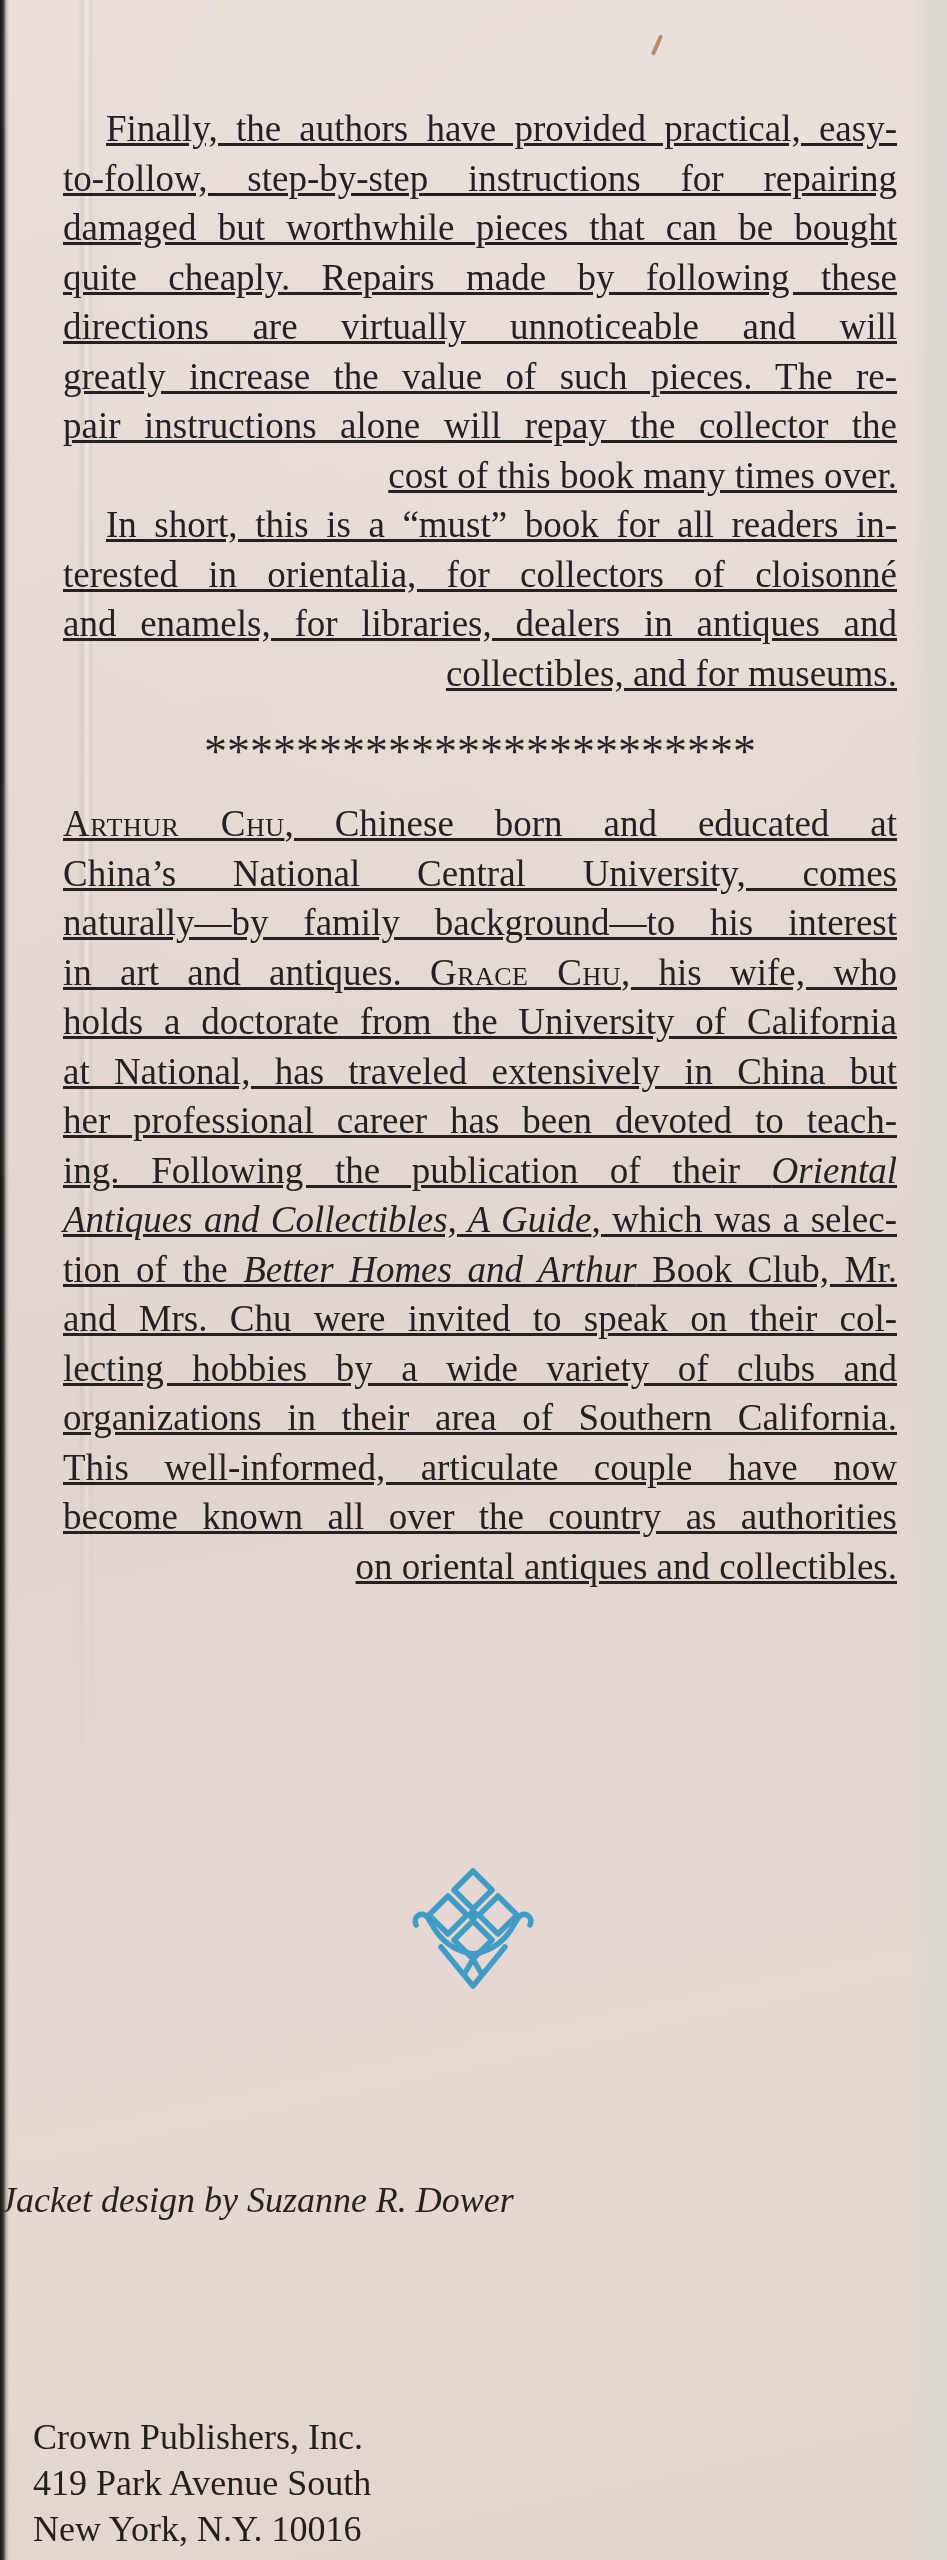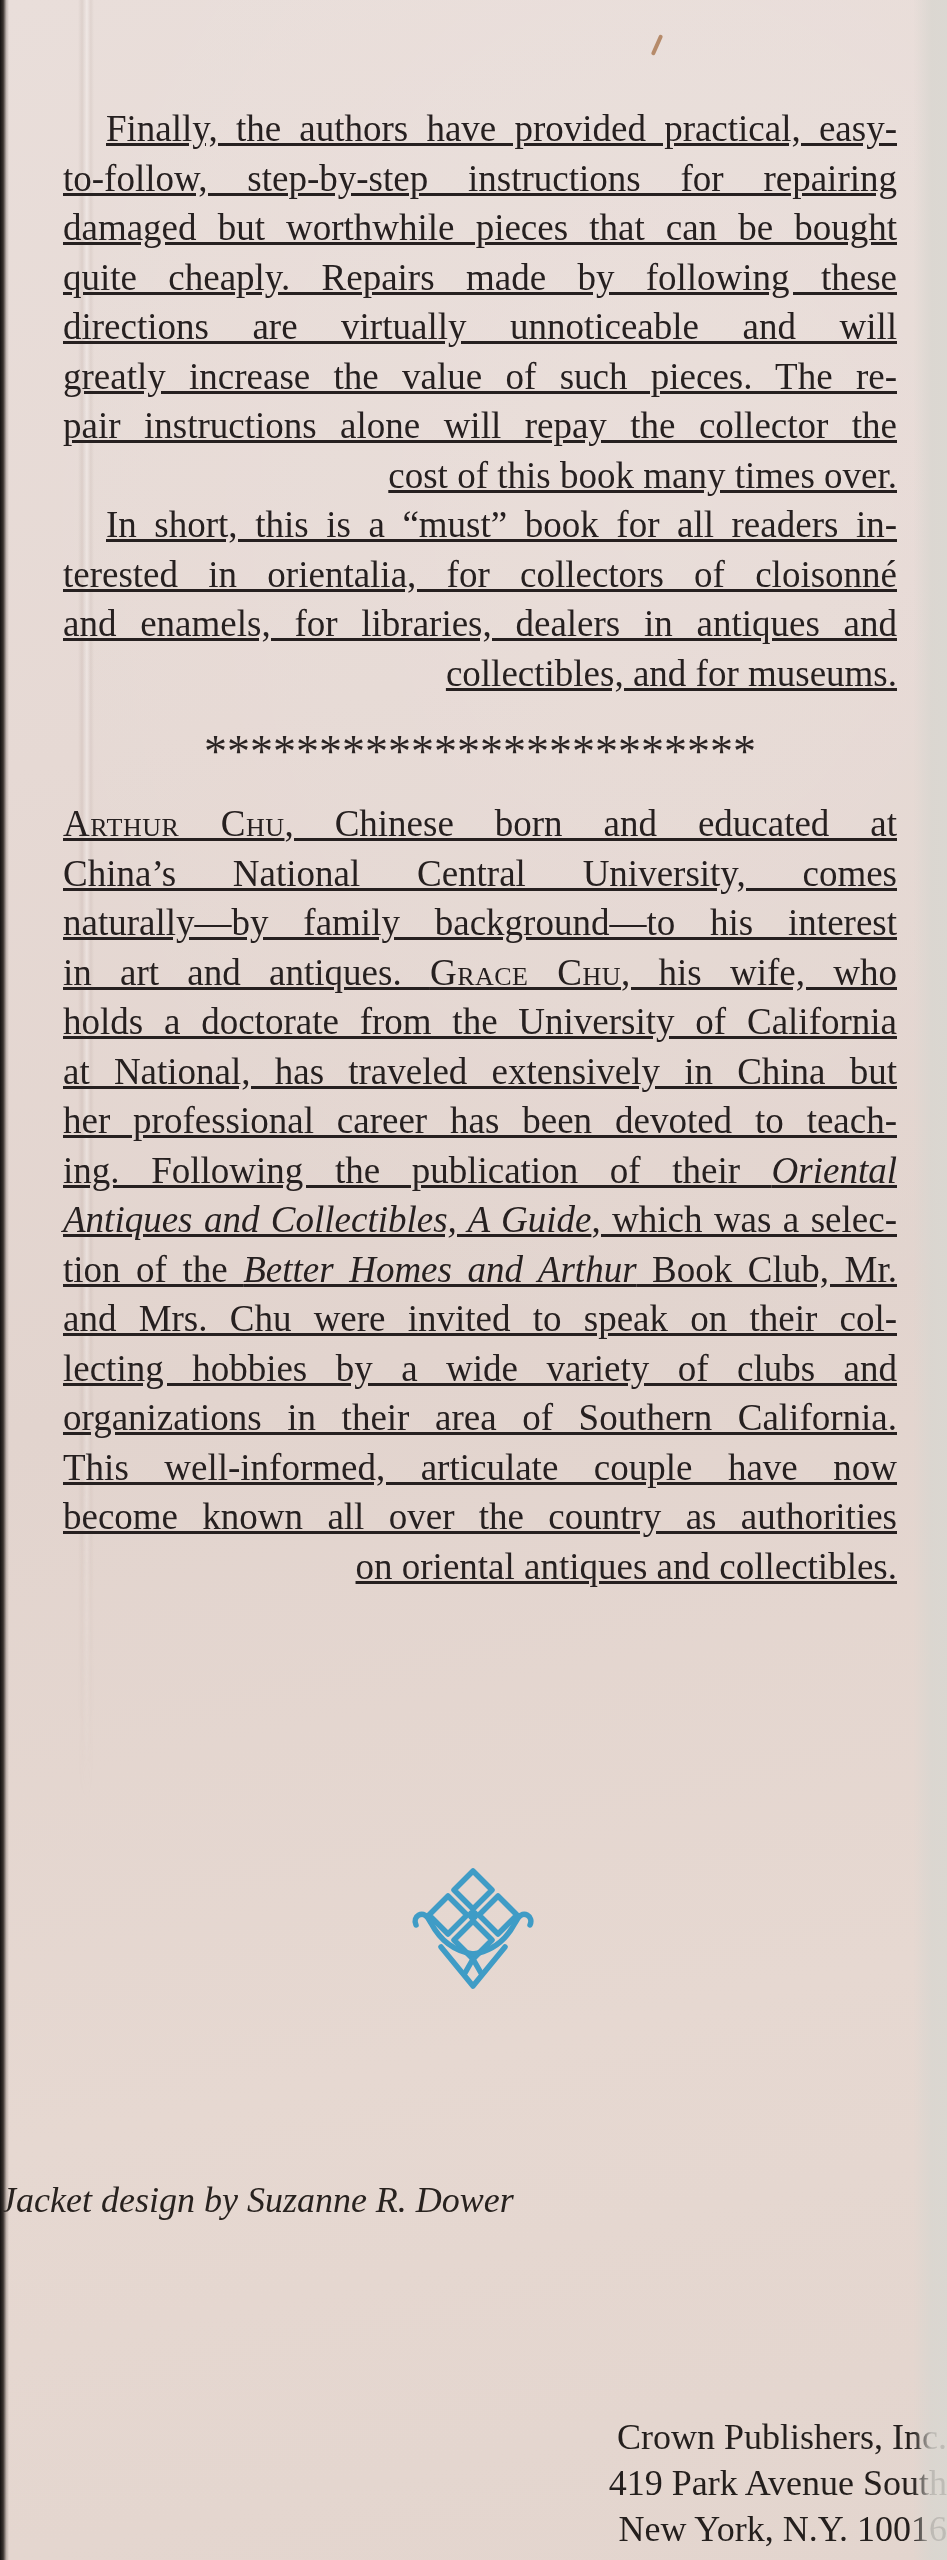--- a/index.html
+++ b/index.html
@@ -37,21 +37,21 @@
     letter-spacing:0px;overflow:hidden;color:#2a2423;}
 
   
   .logo{position:absolute;left:403px;top:1861px;width:140px;height:140px;}
   .logo svg{display:block;width:100%;height:100%;}
   .logo path{fill:none;stroke:var(--accent,#3f9cc6);stroke-width:5.5;stroke-linecap:round;stroke-linejoin:round;}
   .logo circle{fill:var(--accent,#3f9cc6);}
 
   .credit{position:absolute;left:0;right:0;top:2176px;height:48px;line-height:48px;
     text-align:left;font-size:36px;font-style:italic;color:#28221f;}
-  .publisher{position:absolute;left:33px;right:0;top:2414px;text-align:right;
+  .publisher{position:absolute;left:33px;right:0;top:2414px;text-align:left;
     font-size:36px;line-height:46px;color:#241f1d;}
 </style>
 </head>
 <body>
 
 <div class="page">
 
   <div class="crease"></div>
   <div class="speck"></div>
 

